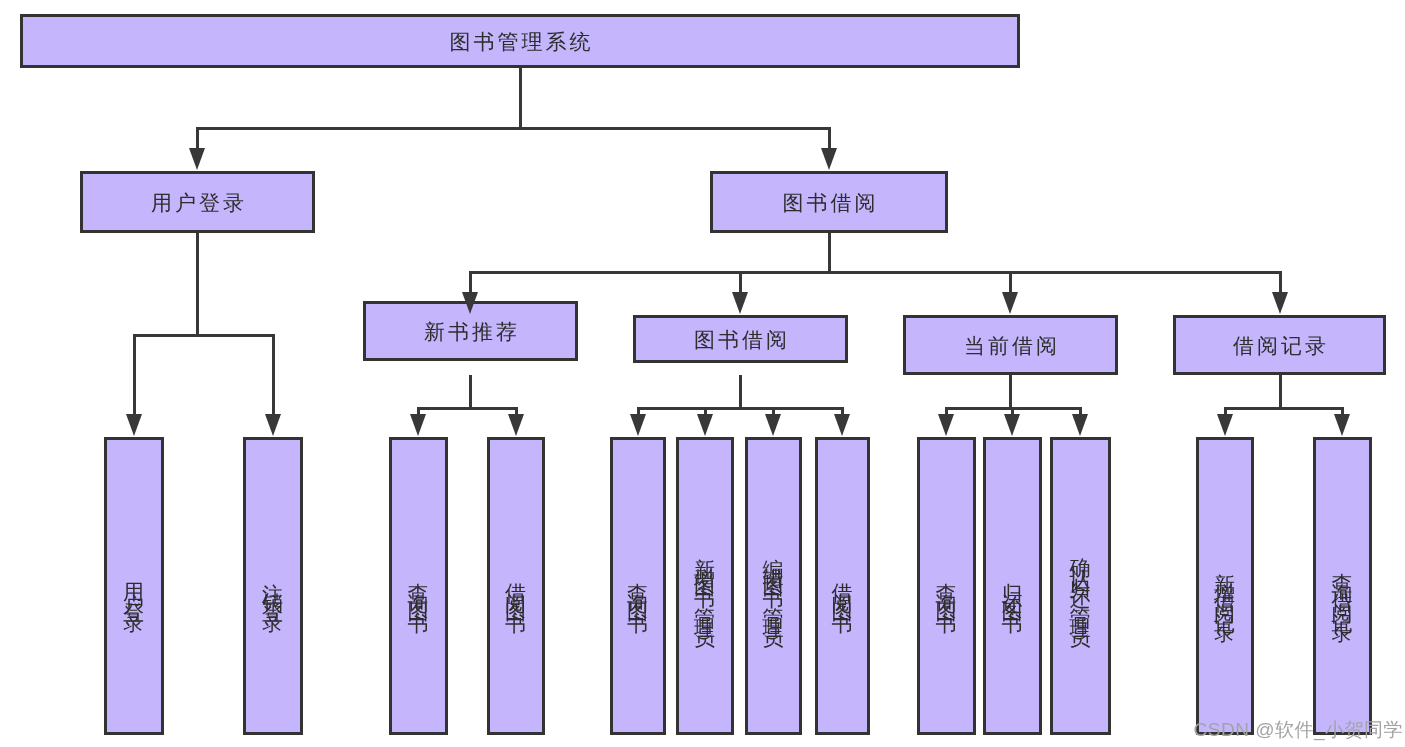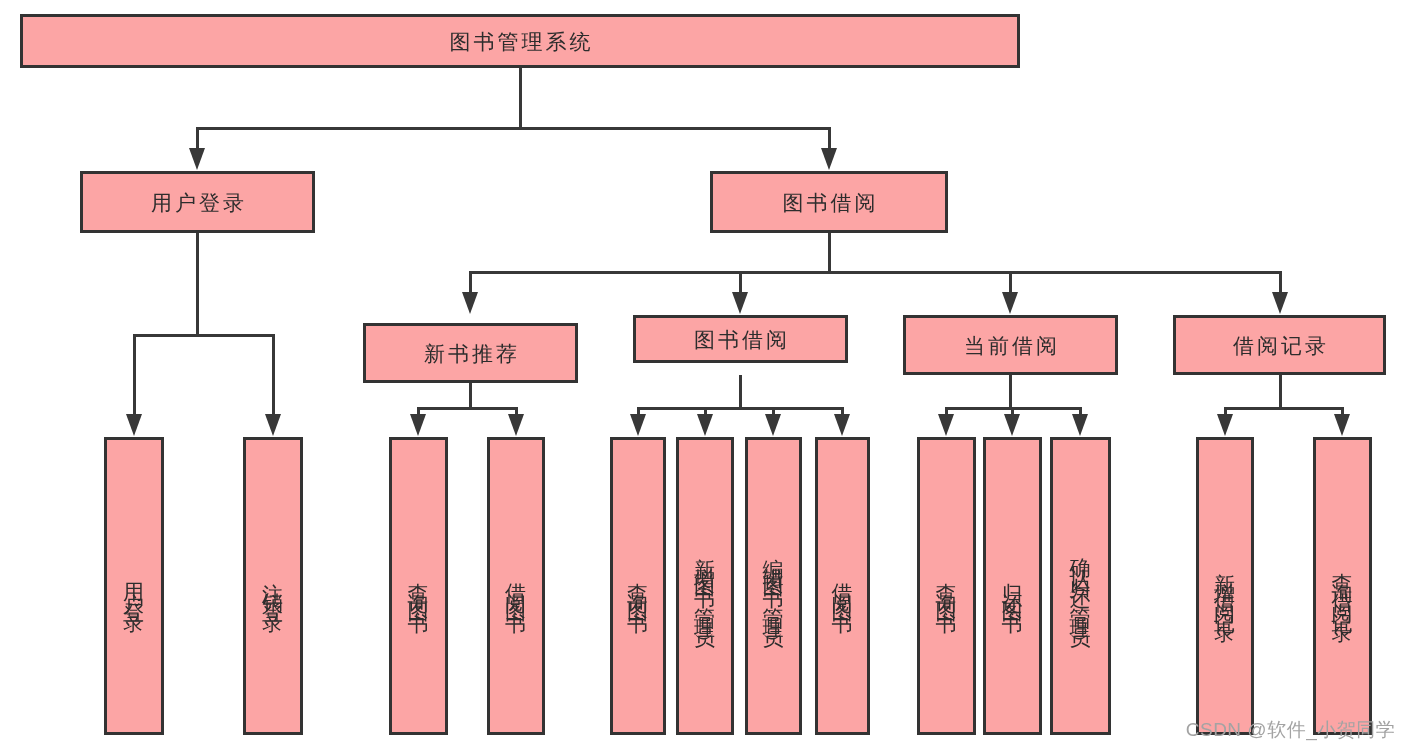--- a/index.html
+++ b/index.html
@@ -7,21 +7,21 @@
     position: relative;
     width: 1405px;
     height: 747px;
     background: #ffffff;
     overflow: hidden;
     font-family: "Liberation Sans", "DejaVu Sans", sans-serif;
   }
   .node {
     position: absolute;
     box-sizing: border-box;
-    background: #fca5a5;
+    background: #c4b5fd;
     border: 3px solid #333333;
     display: flex;
     align-items: center;
     justify-content: center;
     z-index: 2;
   }
   .node .label {
     color: #2d2d2d;
     font-size: 21px;
     line-height: 1;
@@ -48,21 +48,21 @@
     border-left: 8px solid transparent;
     border-right: 8px solid transparent;
     border-top: 22px solid #383838;
     z-index: 3;
   }
   #watermark {
     position: absolute;
     left: 1178px;
     top: 717px;
     width: 225px;
-    text-align: center;
+    text-align: right;
     font-size: 19px;
     color: #a3a3a3;
     letter-spacing: 0.5px;
     white-space: nowrap;
     z-index: 5;
   }
 </style>
 </head>
 <body>
 
@@ -122,21 +122,21 @@
     <div class="arrow-down" style="left: 1334px; top: 414px;"></div>
     <div class="node horizontal" style="left: 20px; top: 14px; width: 1000px; height: 54px;">
       <span class="label">图书管理系统</span>
     </div>
     <div class="node horizontal" style="left: 80px; top: 171px; width: 235px; height: 62px;">
       <span class="label">用户登录</span>
     </div>
     <div class="node horizontal" style="left: 710px; top: 171px; width: 238px; height: 62px;">
       <span class="label">图书借阅</span>
     </div>
-    <div class="node horizontal" style="left: 363px; top: 323px; width: 215px; height: 60px;">
+    <div class="node horizontal" style="left: 363px; top: 301px; width: 215px; height: 60px;">
       <span class="label">新书推荐</span>
     </div>
     <div class="node horizontal" style="left: 633px; top: 315px; width: 215px; height: 48px;">
       <span class="label">图书借阅</span>
     </div>
     <div class="node horizontal" style="left: 903px; top: 315px; width: 215px; height: 60px;">
       <span class="label">当前借阅</span>
     </div>
     <div class="node horizontal" style="left: 1173px; top: 315px; width: 213px; height: 60px;">
       <span class="label">借阅记录</span>

